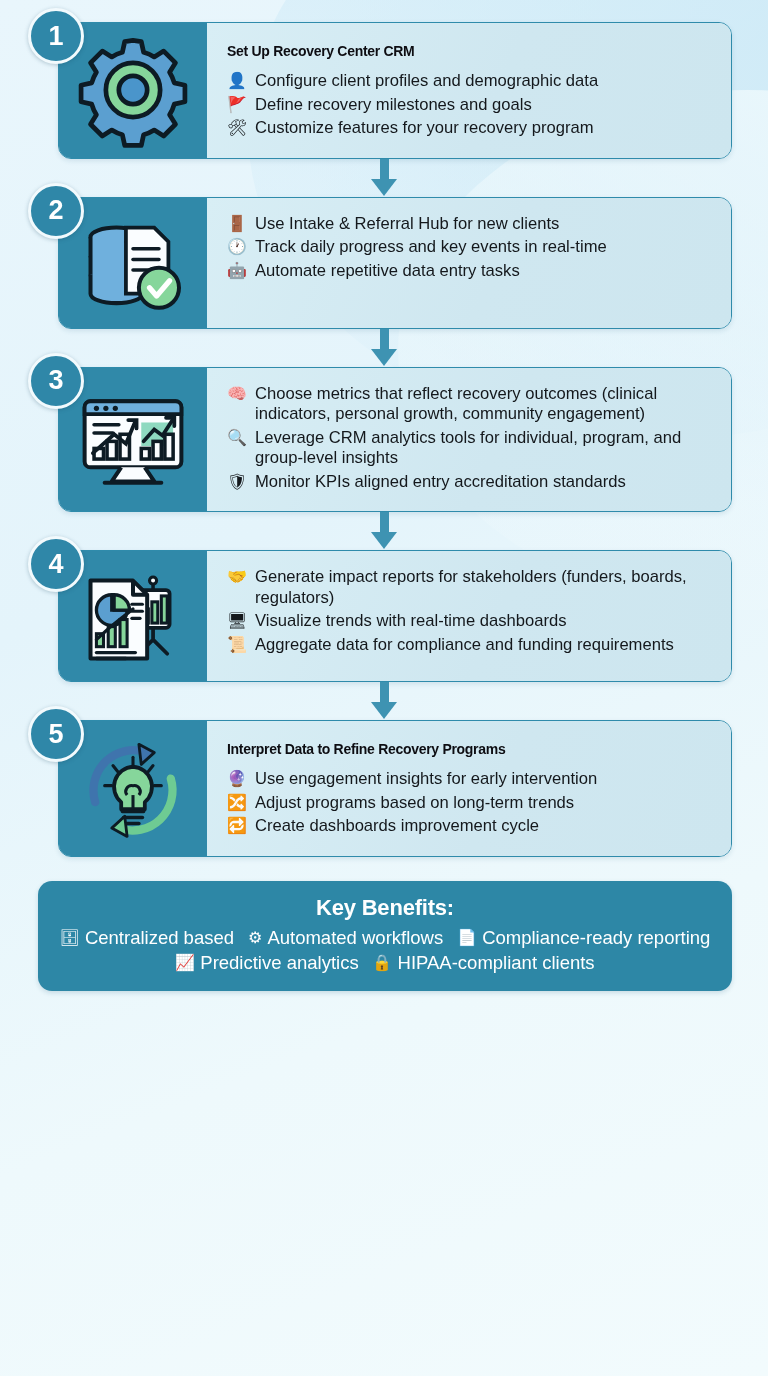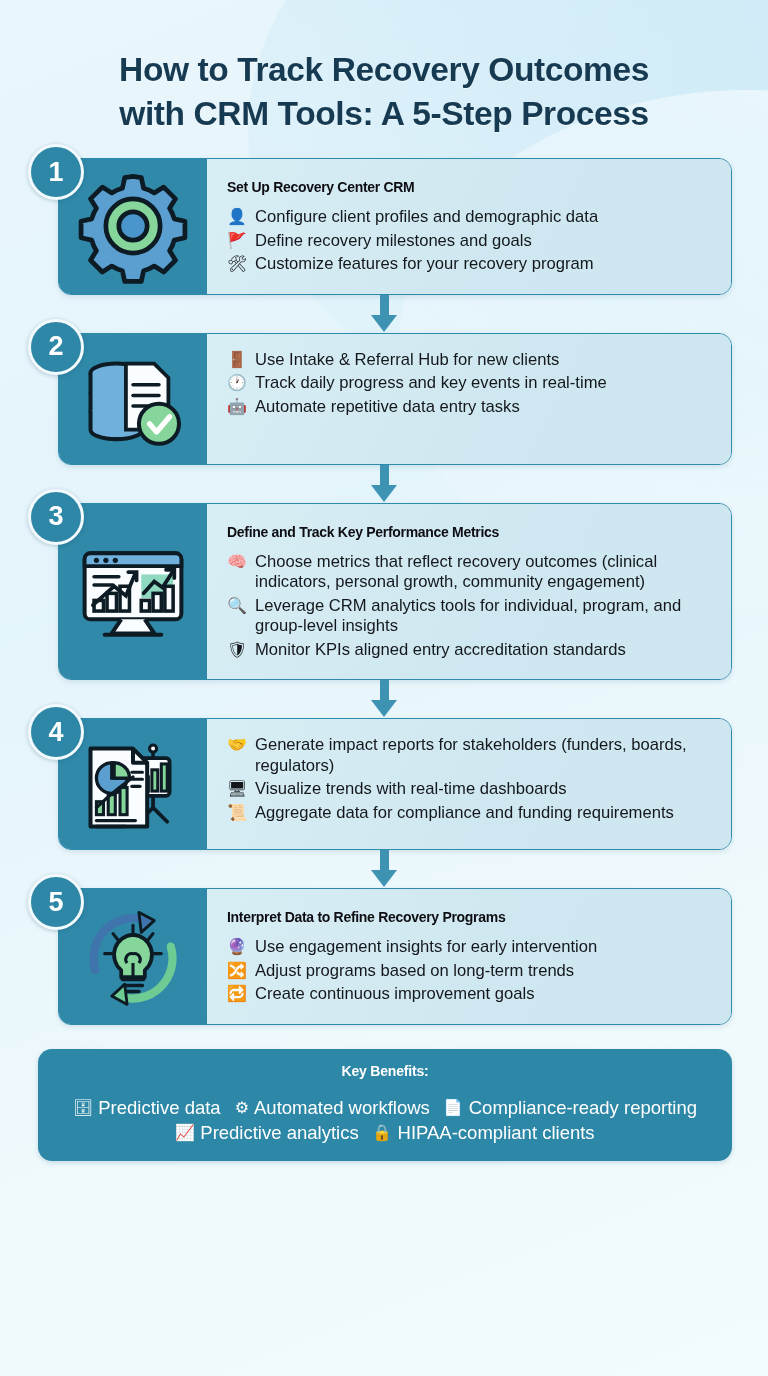--- a/index.html
+++ b/index.html
@@ -165,23 +165,23 @@
     position: relative;
     margin: 24px 36px 0 38px;
     background: #2d87a6;
     border-radius: 14px;
     padding: 14px 18px 16px 18px;
     box-shadow: 0 2px 5px rgba(30,90,120,.18);
     text-align: center;
     color: #ffffff;
   }
   .footer-title {
-    font-size: 14px;
+    font-size: 22px;
     font-weight: bold;
-    margin-bottom: 16px;
+    margin-bottom: 4px;
     letter-spacing: -0.2px;
   }
   .footer-row {
     display: flex;
     justify-content: center;
     align-items: center;
     flex-wrap: nowrap;
     font-size: 18.5px;
     line-height: 25px;
   }
@@ -200,24 +200,20 @@
   .s1 .icon-panel svg, .s2 .icon-panel svg,
   .s3 .icon-panel svg, .s4 .icon-panel svg, .s5 .icon-panel svg { display:block; }
 </style>
 </head>
 <body>
 
 <div class="page">
   <div class="swoosh"></div>
   <div class="swoosh2"></div>
 
-  <div class="title">
-    <span class="l1">How to Track Recovery Outcomes</span>
-    <span class="l2">with CRM Tools: A 5-Step Process</span>
-  </div>
 
   <div class="steps">
 
     <div class="step s1">
       <div class="badge">1</div>
       <div class="card">
         <div class="icon-panel">
           <span>
             <svg width="118" height="118" viewBox="0 0 100 100">
               <path d="M50 8 l7 1 2 9 a34 34 0 0 1 9 4 l8-5 10 10 -5 8 a34 34 0 0 1 4 9 l9 2 0 14 -9 2 a34 34 0 0 1-4 9 l5 8 -10 10 -8-5 a34 34 0 0 1-9 4 l-2 9 -14 0 -2-9 a34 34 0 0 1-9-4 l-8 5 -10-10 5-8 a34 34 0 0 1-4-9 l-9-2 0-14 9-2 a34 34 0 0 1 4-9 l-5-8 10-10 8 5 a34 34 0 0 1 9-4 l2-9 z" fill="#5b9fd0" stroke="#0d1b24" stroke-width="4" stroke-linejoin="round"></path>
@@ -329,21 +325,20 @@
               <path d="M16 62 L34 46 L44 54 L52 35" fill="none" stroke="#0d1b24" stroke-width="3.2" stroke-linecap="round"></path>
               <path d="M46 34 h7 v7" fill="none" stroke="#0d1b24" stroke-width="3.2" stroke-linecap="round"></path>
               <path d="M59 52 L68 42 L75 47 L84 33" fill="none" stroke="#0d1b24" stroke-width="3.2" stroke-linecap="round"></path>
               <path d="M78 32 h7 v7" fill="none" stroke="#0d1b24" stroke-width="3.2" stroke-linecap="round"></path>
               <path d="M40 74 l-8 12 h36 l-8-12" fill="#fafdff" stroke="#0d1b24" stroke-width="3.4" stroke-linejoin="round"></path>
               <line x1="26" y1="87" x2="74" y2="87" stroke="#0d1b24" stroke-width="3.4" stroke-linecap="round"></line>
             </svg>
           </span>
         </div>
         <div class="body-panel">
-          <div class="step-title">Define and Track Key Performance Metrics</div>
           <div class="blist">
             <div class="bline">
               <span class="bicon">🧠</span>
               <span class="btext">Choose metrics that reflect recovery outcomes (clinical indicators, personal growth, community engagement)</span>
             </div>
             <div class="bline">
               <span class="bicon">🔍</span>
               <span class="btext">Leverage CRM analytics tools for individual, program, and group-level insights</span>
             </div>
             <div class="bline">
@@ -457,35 +452,35 @@
             <div class="bline">
               <span class="bicon">🔮</span>
               <span class="btext">Use engagement insights for early intervention</span>
             </div>
             <div class="bline">
               <span class="bicon">🔀</span>
               <span class="btext">Adjust programs based on long-term trends</span>
             </div>
             <div class="bline">
               <span class="bicon">🔁</span>
-              <span class="btext">Create continuous improvement goals</span>
+              <span class="btext">Create dashboards improvement cycle</span>
             </div>
           </div>
         </div>
       </div>
     </div>
 
   </div>
 
   <div class="footer">
     <div class="footer-title">Key Benefits:</div>
     <div class="footer-row">
       <span class="fb">
         <span class="fi">🗄</span>
-        <span>Predictive data</span>
+        <span>Centralized based</span>
       </span>
       <span class="fb">
         <span class="fi">⚙</span>
         <span>Automated workflows</span>
       </span>
       <span class="fb">
         <span class="fi">📄</span>
         <span>Compliance-ready reporting</span>
       </span>
     </div>

